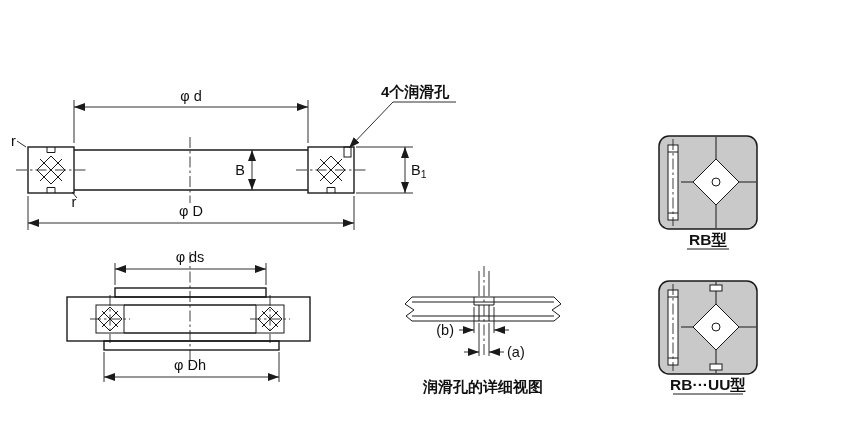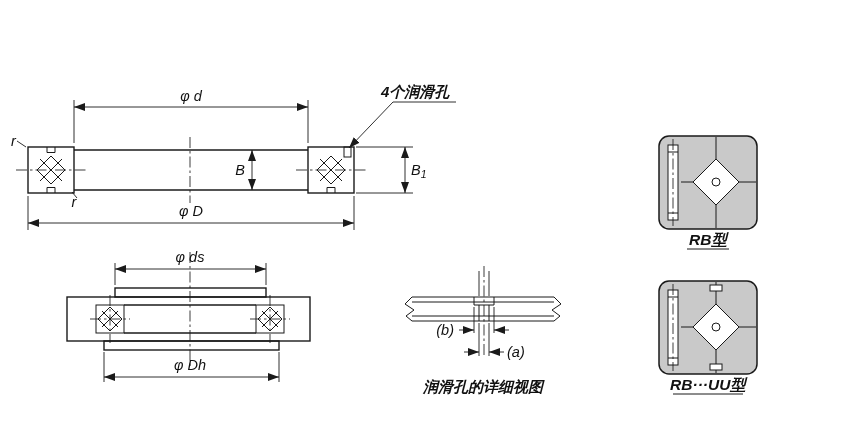--- a/index.html
+++ b/index.html
@@ -1,16 +1,16 @@
 <!DOCTYPE html>
 <html><head>
 <meta charset="utf-8">
 <style>
   html,body{margin:0;padding:0;background:#ffffff;}
-  .stage{position:relative;width:867px;height:421px;background:#ffffff;overflow:hidden;font-style:italic;}
+  .stage{position:relative;width:867px;height:421px;background:#ffffff;overflow:hidden;}
   svg{display:block;}
   .ln{stroke:#1a1a1a;fill:none;stroke-width:1.4;}
   .thin{stroke-width:1;}
   .dim{stroke:#1a1a1a;fill:none;stroke-width:0.9;}
   .cl{stroke:#1a1a1a;fill:none;stroke-width:0.85;stroke-dasharray:11 3 2.5 3;}
   .white{fill:#ffffff;stroke:#1a1a1a;stroke-width:1;}
   .gray{fill:#c9c9c9;stroke:#1a1a1a;stroke-width:1.5;}
   text{font-family:"Liberation Sans","DejaVu Sans",sans-serif;font-size:14.5px;fill:#111111;}
   .cn{font-weight:700;font-size:15px;}
   .typ{font-weight:700;font-size:15.5px;}

